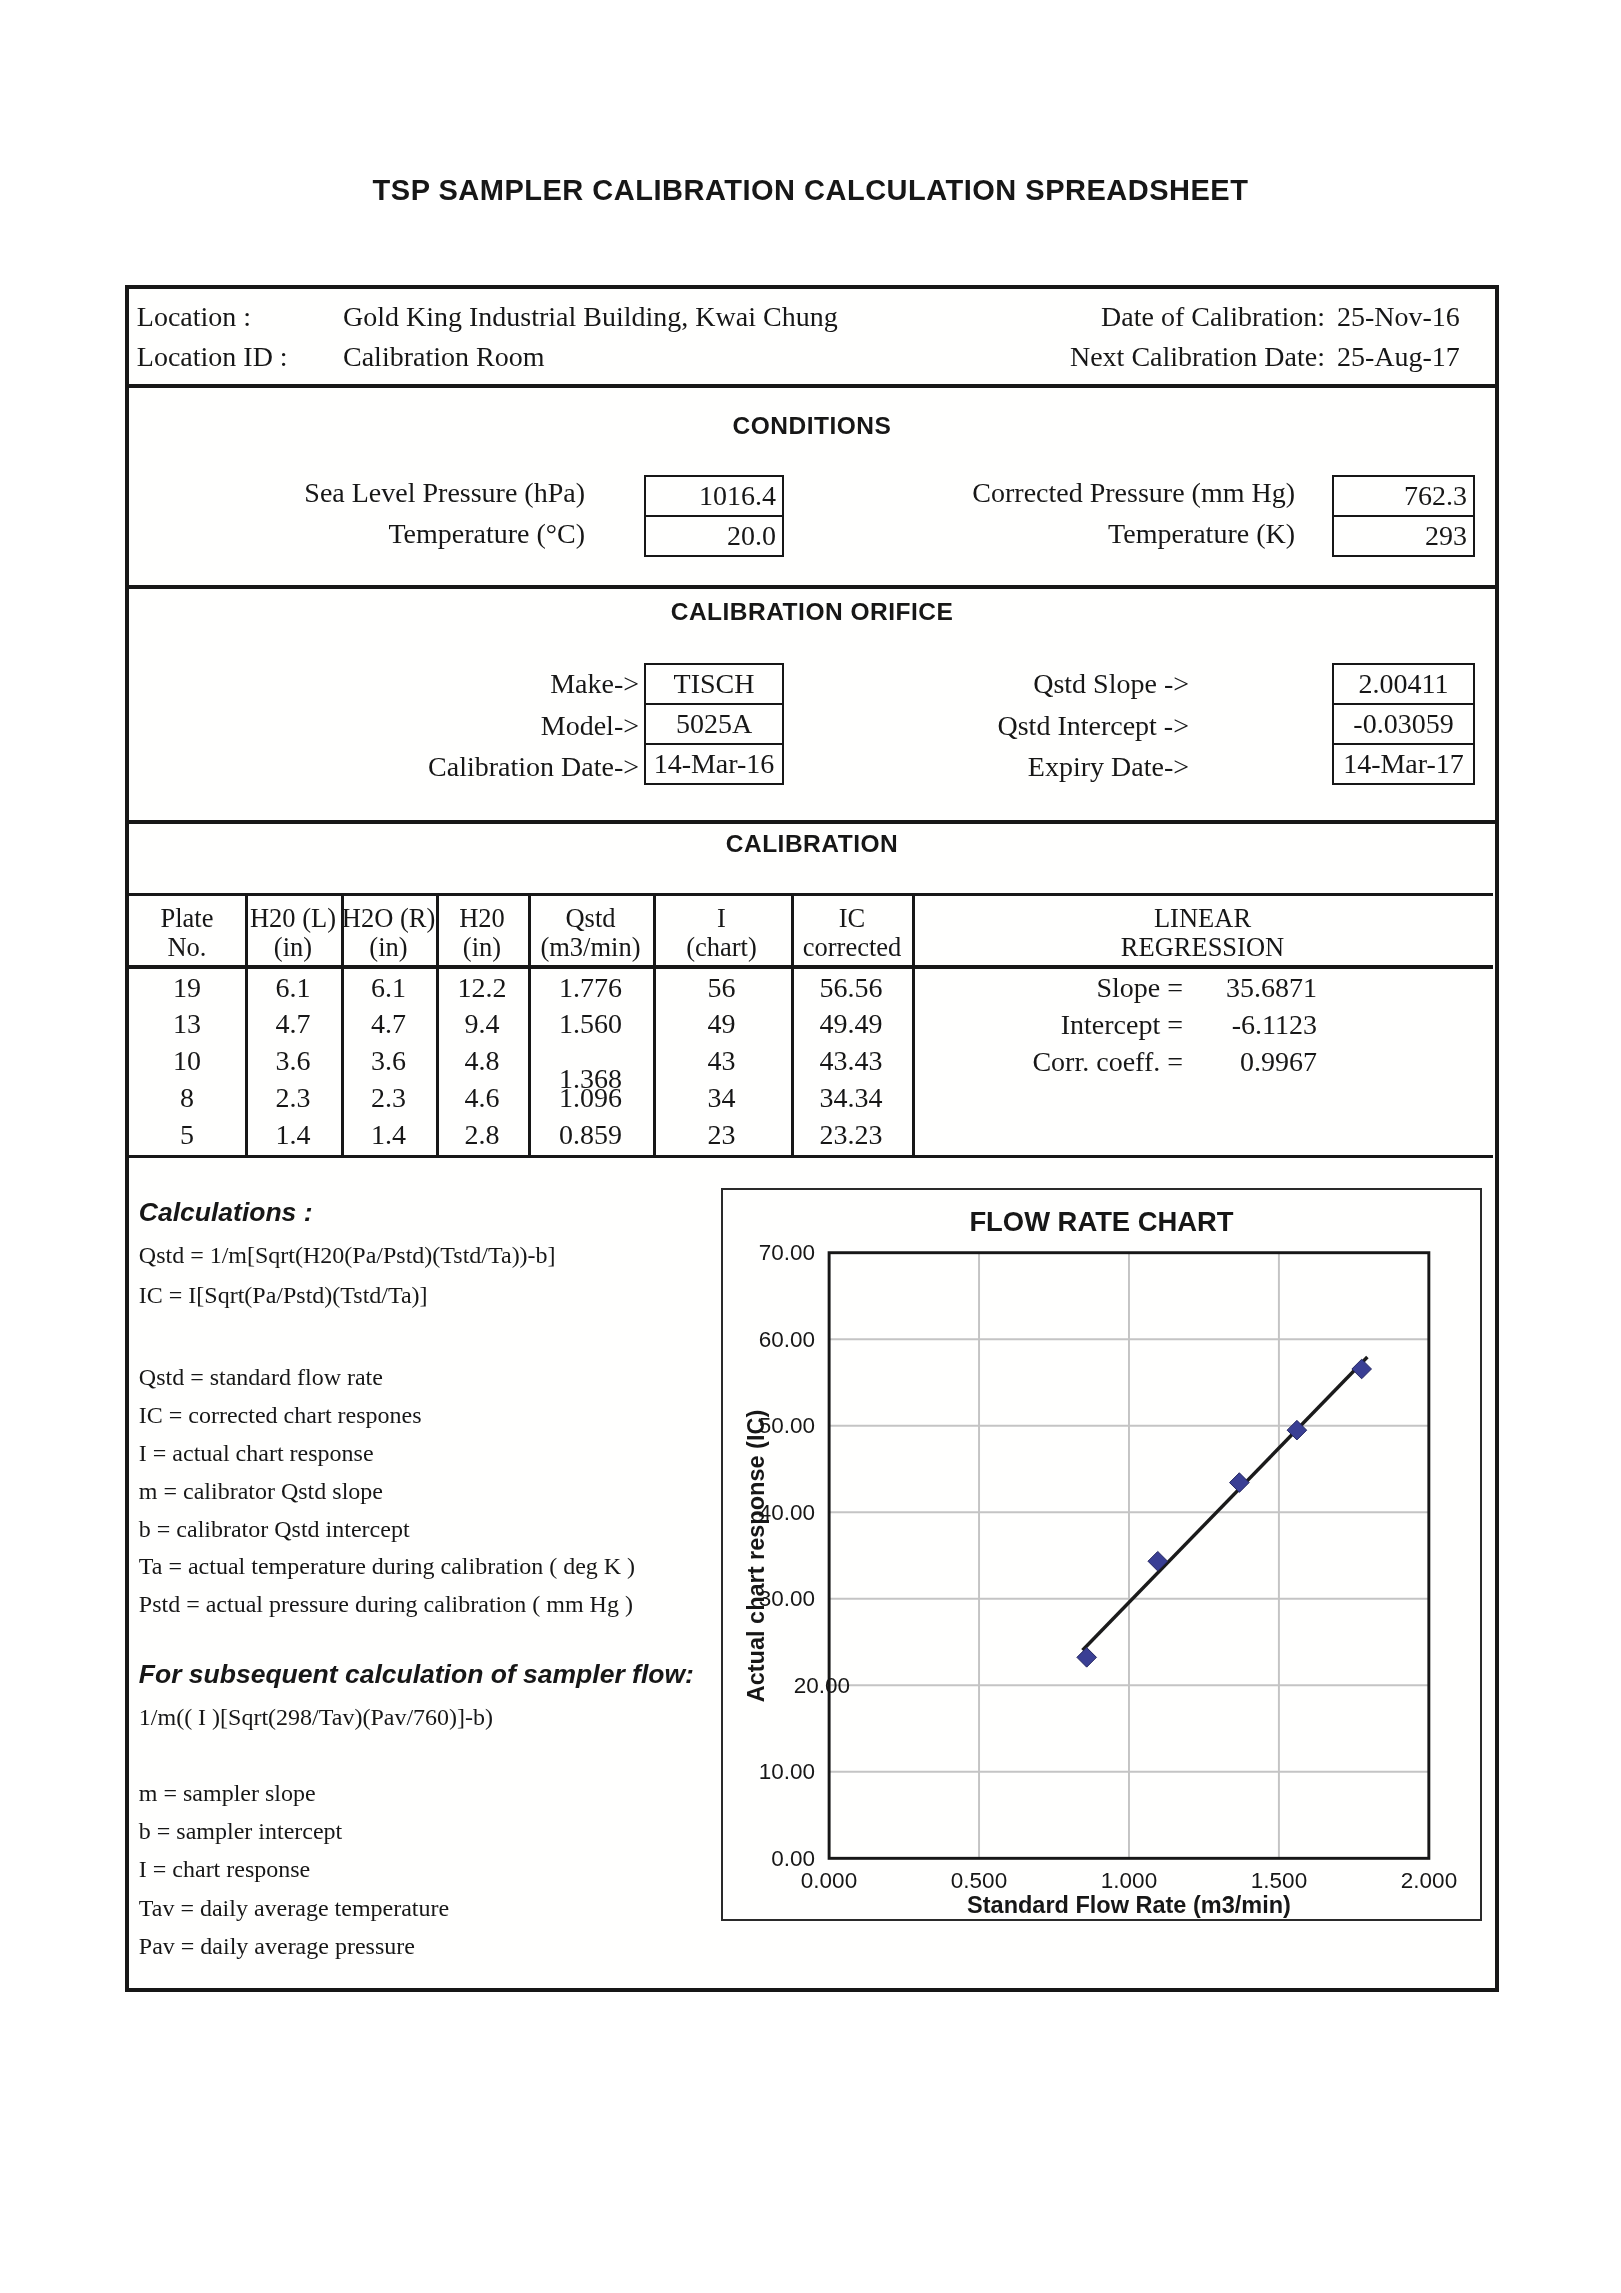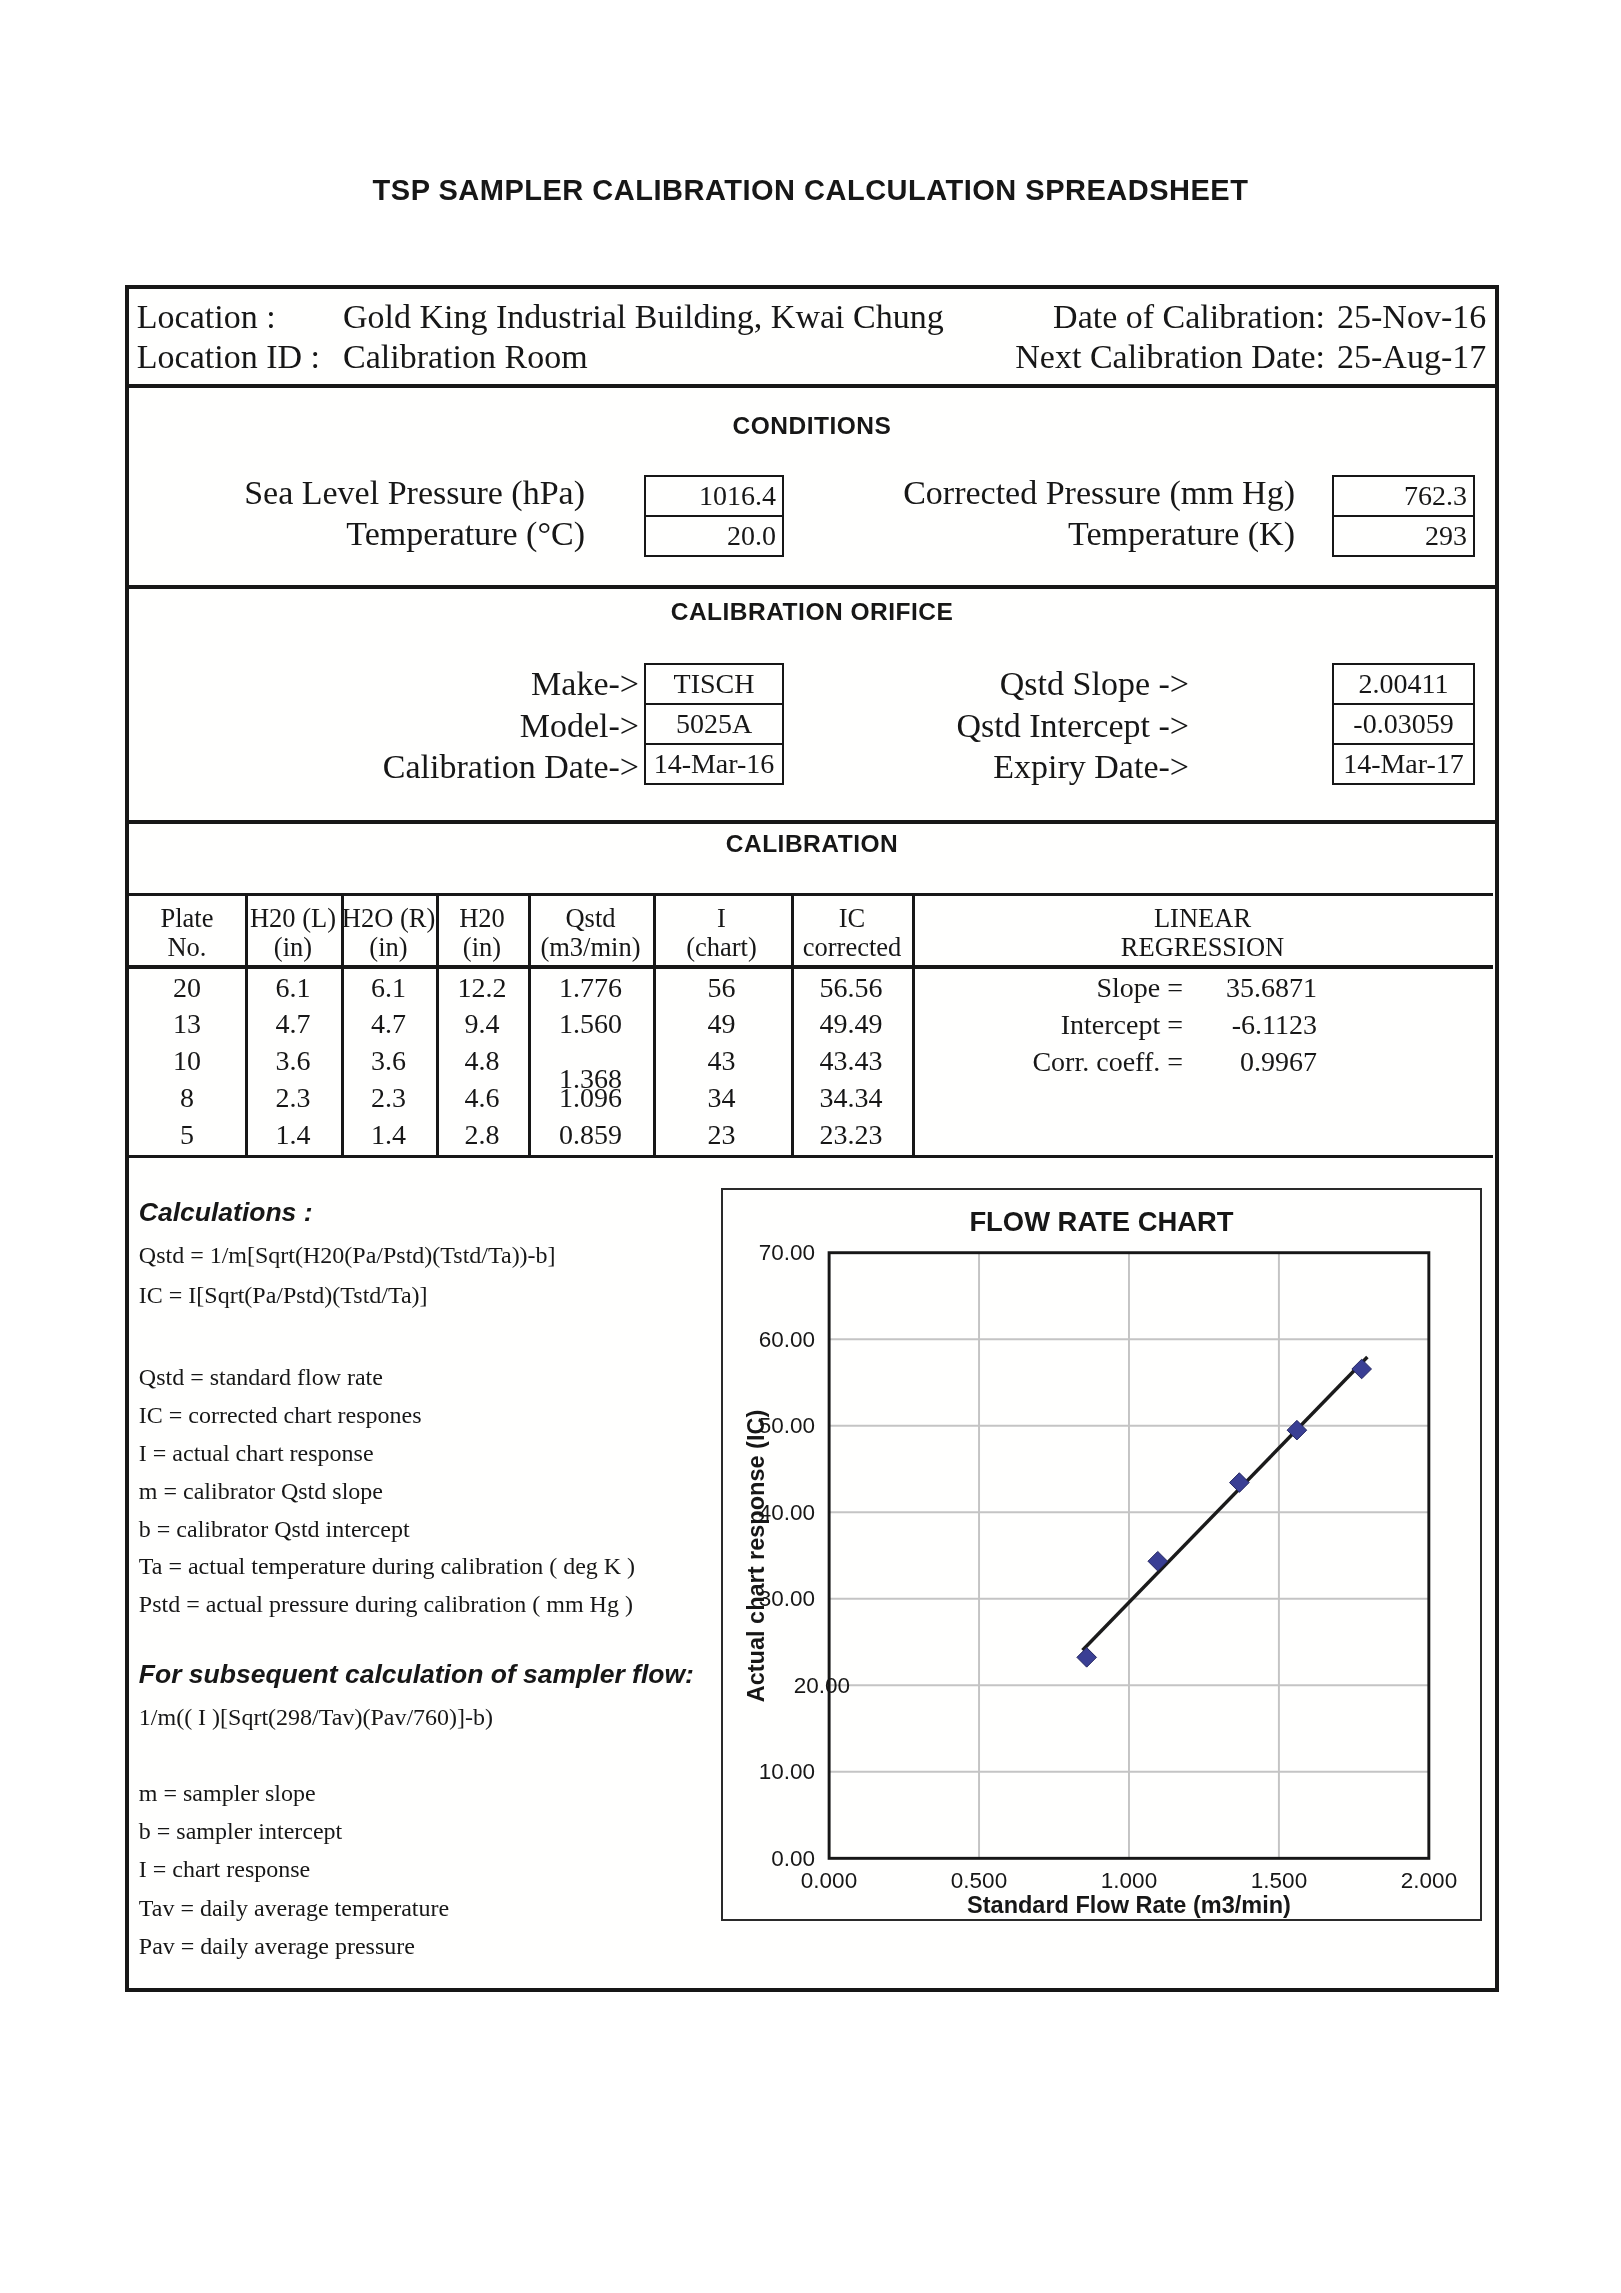--- a/index.html
+++ b/index.html
@@ -7,21 +7,21 @@
        font-family:"Liberation Serif","DejaVu Serif",serif;}
   .abs{position:absolute;}
   .sans{font-family:"Liberation Sans","DejaVu Sans",sans-serif;}
   .page-title{left:0;top:174px;width:100%;text-align:center;font-weight:bold;
               font-size:29px;letter-spacing:0.5px;}
   #frame{left:125px;top:285px;width:1374px;height:1707px;border:4.9px solid #171717;
          box-sizing:border-box;background:#fffffe;}
   .hline{left:0;width:100%;height:3.9px;background:#171717;}
   .sec-header{left:0;width:100%;text-align:center;font-weight:bold;font-size:24.5px;
               letter-spacing:0.5px;font-family:"Liberation Sans","DejaVu Sans",sans-serif;}
-  .row31{font-size:34px;line-height:39px;height:39px;white-space:nowrap;}
+  .row31{font-size:28px;line-height:39px;height:39px;white-space:nowrap;}
   .lblR{text-align:right;}
   .vbox{border:2.9px solid #171717;box-sizing:content-box;background:#fffffe;}
   .vrow{height:38px;line-height:38px;font-size:28px;white-space:nowrap;}
   .vrow + .vrow{border-top:2.9px solid #171717;}
   .vr-right{text-align:right;padding-right:5.9px;}
   .vr-center{text-align:center;}
   #cal-table{top:604px;left:0;width:1364px;height:265px;box-sizing:border-box;
              border-top:3.9px solid #171717;border-bottom:3.9px solid #171717;}
   .vline{position:absolute;top:0;height:100%;width:2.9px;background:#171717;}
   .th-cell{position:absolute;text-align:center;font-size:26.5px;line-height:29px;white-space:nowrap;}
@@ -126,21 +126,21 @@
     <div class="th-cell" style="left:524px;width:137px;top:37px;">(chart)</div>
     <div class="th-cell" style="left:662px;width:122px;top:7.8px;">IC</div>
     <div class="th-cell" style="left:662px;width:122px;top:37px;">corrected</div>
     <div class="th-cell" style="left:783px;width:581px;top:7.8px;">LINEAR</div>
     <div class="th-cell" style="left:783px;width:581px;top:37px;">REGRESSION</div>
 
     <div class="abs" style="left:0;top:69px;width:100%;height:3.9px;background:#171717;"></div>
 
     <div id="table-rows">
         <div class="t-row" style="top: 73px; height: 37px;">
-          <span class="t-cell" style="flex: 0 0 116px; line-height: 37px;">20</span>
+          <span class="t-cell" style="flex: 0 0 116px; line-height: 37px;">19</span>
           <span class="t-cell" style="flex: 0 0 96px; line-height: 37px;">6.1</span>
           <span class="t-cell" style="flex: 0 0 95px; line-height: 37px;">6.1</span>
           <span class="t-cell" style="flex: 0 0 92px; line-height: 37px;">12.2</span>
           <span class="t-cell" style="flex: 0 0 125px; line-height: 37px;">1.776</span>
           <span class="t-cell" style="flex: 0 0 137px; line-height: 37px;">56</span>
           <span class="t-cell" style="flex: 0 0 122px; line-height: 37px;">56.56</span>
         </div>
         <div class="t-row" style="top: 109px; height: 37px;">
           <span class="t-cell" style="flex: 0 0 116px; line-height: 37px;">13</span>
           <span class="t-cell" style="flex: 0 0 96px; line-height: 37px;">4.7</span>

